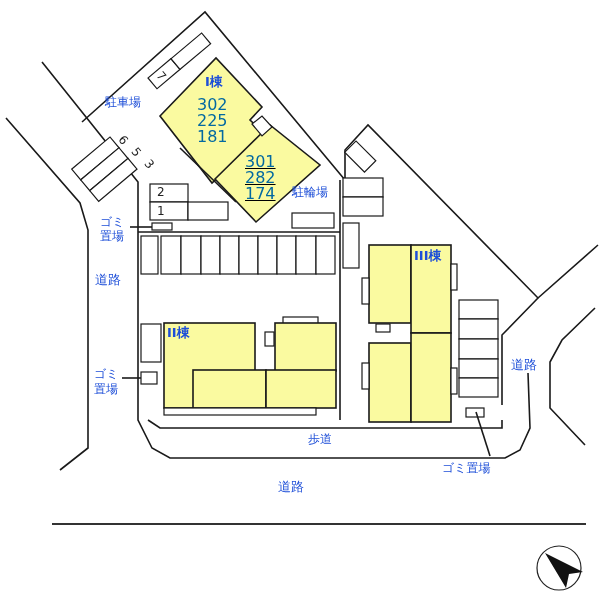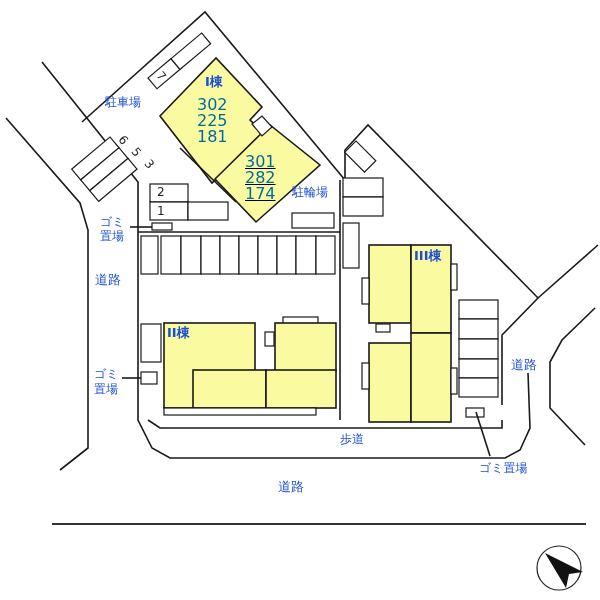--- a/index.html
+++ b/index.html
@@ -140,22 +140,22 @@
 <div class="slot lbl" style="left:145px;top:158px;transform:rotate(50deg);">3</div>
 <div class="slot lbl" style="left:157px;top:186px;">2</div>
 <div class="slot lbl" style="left:157px;top:205px;">1</div>
 
 <div class="lbl" style="left:292px;top:186px;">駐輪場</div>
 
 <div class="lbl" style="left:100px;top:216px;">ゴミ</div>
 <div class="lbl" style="left:100px;top:230px;">置場</div>
 <div class="lbl" style="left:94px;top:368px;">ゴミ</div>
 <div class="lbl" style="left:94px;top:383px;">置場</div>
-<div class="lbl" style="left:479px;top:462px;text-align:right;">ゴミ置場</div>
+<div class="lbl" style="left:442px;top:462px;text-align:right;">ゴミ置場</div>
 
 <div class="lbl bold" style="left:167px;top:326px;">II棟</div>
 <div class="lbl bold" style="left:414px;top:249px;">III棟</div>
 
 <div class="lbl big" style="left:95px;top:273px;">道路</div>
 <div class="lbl big" style="left:511px;top:358px;">道路</div>
 <div class="lbl big" style="left:278px;top:480px;">道路</div>
-<div class="lbl" style="left:308px;top:433px;margin-left:32px;">歩道</div>
+<div class="lbl" style="left:308px;top:433px;">歩道</div>
 </div>
 
 </body></html>

